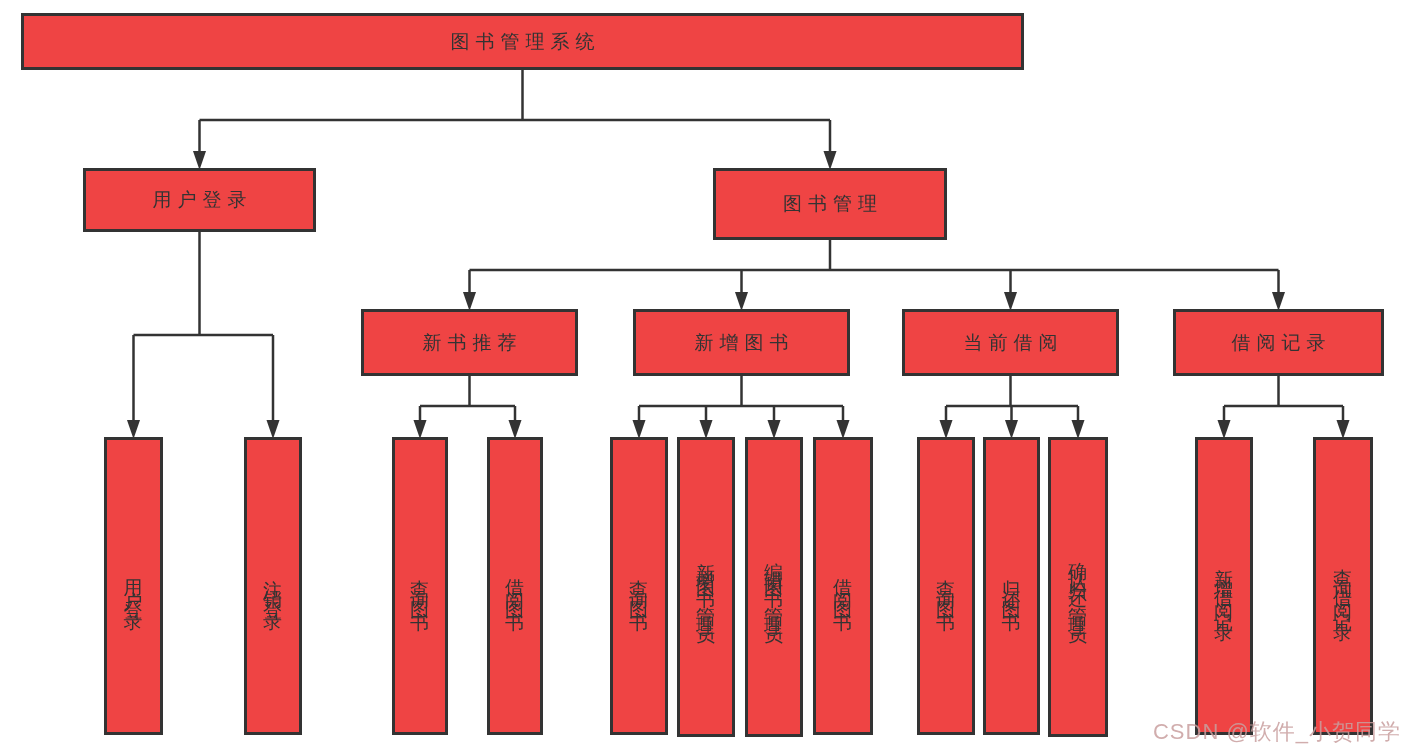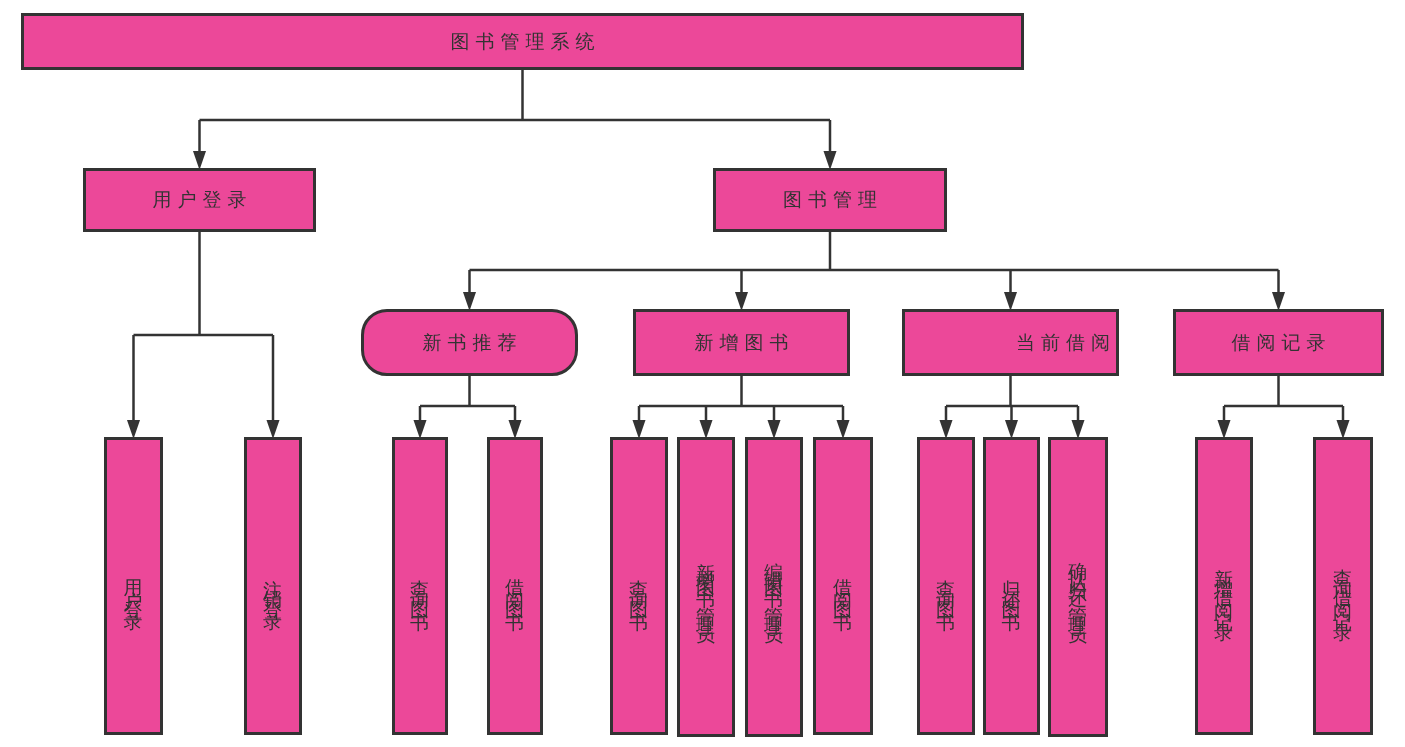--- a/index.html
+++ b/index.html
@@ -30,21 +30,21 @@
     stroke: var(--line, #333333);
     stroke-width: 2.5;
   }
   #edges polygon {
     fill: var(--line, #333333);
     stroke: none;
   }
   .node {
     position: absolute;
     box-sizing: border-box;
-    background: #ec4899;
+    background: #ef4444;
     border: 3px solid var(--border, #333333);
     display: flex;
     align-items: center;
     justify-content: center;
     z-index: 2;
   }
   .node .label {
     color: var(--text, #333333);
     font-size: 19px;
     letter-spacing: 6px;
@@ -132,30 +132,30 @@
       <path d="M1343 406 V420"></path>
       <polygon points="1336.5,420 1349.5,420 1343,439"></polygon>
     </svg>
   <div id="nodes-layer">
       <div class="node" style="left: 21px; top: 13px; width: 1003px; height: 57px;">
         <span class="label">图书管理系统</span>
       </div>
       <div class="node" style="left: 83px; top: 168px; width: 233px; height: 64px;">
         <span class="label">用户登录</span>
       </div>
-      <div class="node" style="left: 713px; top: 168px; width: 234px; height: 64px;">
+      <div class="node" style="left: 713px; top: 168px; width: 234px; height: 72px;">
         <span class="label">图书管理</span>
       </div>
-      <div class="node" style="left: 361px; top: 309px; width: 217px; height: 67px; border-radius: 26px;">
+      <div class="node" style="left: 361px; top: 309px; width: 217px; height: 67px;">
         <span class="label">新书推荐</span>
       </div>
       <div class="node" style="left: 633px; top: 309px; width: 217px; height: 67px;">
         <span class="label">新增图书</span>
       </div>
-      <div class="node" style="left: 902px; top: 309px; width: 217px; height: 67px; justify-content: flex-end;">
+      <div class="node" style="left: 902px; top: 309px; width: 217px; height: 67px;">
         <span class="label">当前借阅</span>
       </div>
       <div class="node" style="left: 1173px; top: 309px; width: 211px; height: 67px; justify-content: center;">
         <span class="label">借阅记录</span>
       </div>
       <div class="node v" style="left: 104px; top: 437px; width: 59px; height: 298px;">
         <span class="label">用户登录</span>
       </div>
       <div class="node v" style="left: 244px; top: 437px; width: 58px; height: 298px;">
         <span class="label">注销登录</span>
@@ -187,13 +187,14 @@
       <div class="node v long" style="left: 1048px; top: 437px; width: 60px; height: 300px;">
         <span class="label">确认归还（管理员）</span>
       </div>
       <div class="node v" style="left: 1195px; top: 437px; width: 58px; height: 298px;">
         <span class="label">新增借阅记录</span>
       </div>
       <div class="node v" style="left: 1313px; top: 437px; width: 60px; height: 298px;">
         <span class="label">查询借阅记录</span>
       </div>
     </div>
+  <div id="watermark">CSDN @软件_小贺同学</div>
 </div>
 
 </body></html>

